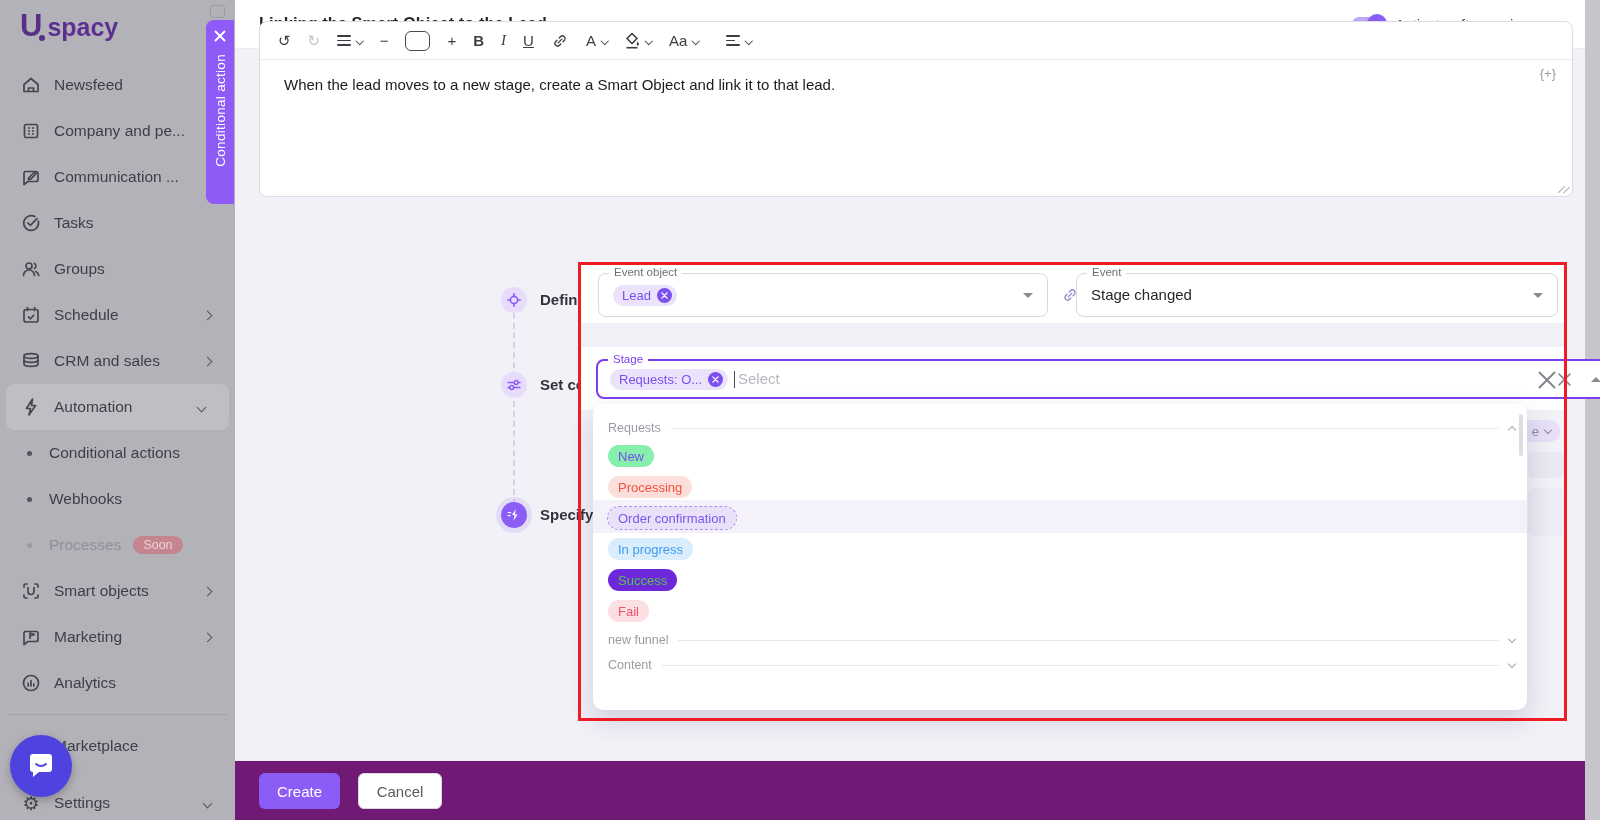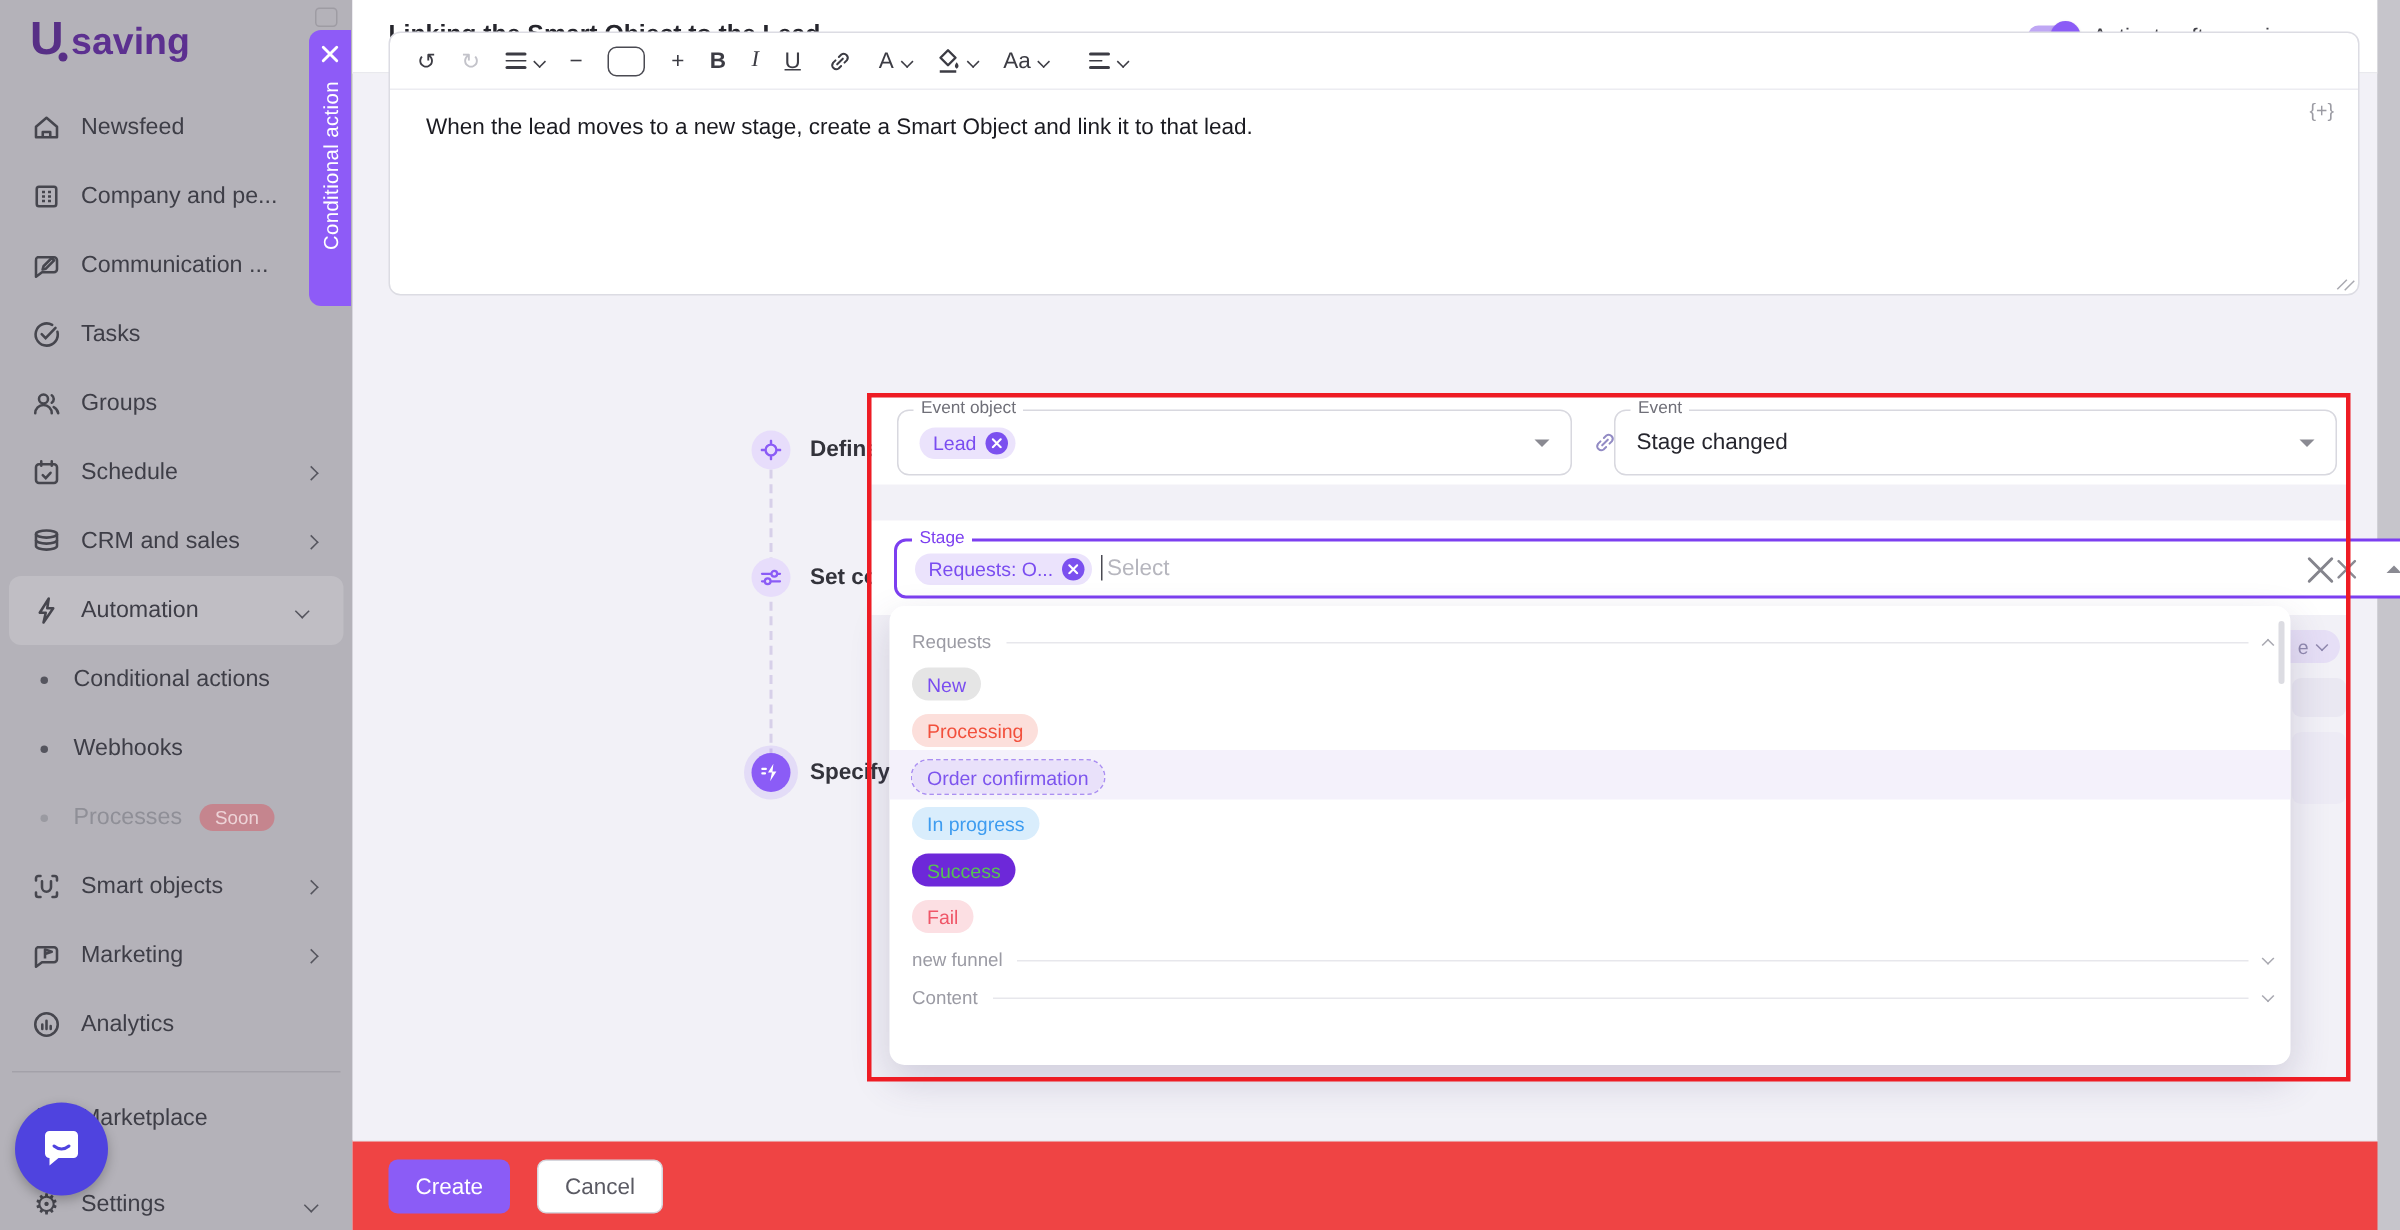--- a/index.html
+++ b/index.html
@@ -81,48 +81,48 @@
   .stage-field .flabel { color:#7c3ff0; }
   .placeholder { color:#b6b6be; font-size:15px; }
   .caret { display:inline-block; width:1px; height:17px; background:#4a4a52; margin:0 3px 0 10px; vertical-align:middle; }
 
   
   .ddp { position:absolute; left:358px; top:404px; width:934px; height:306px; background:#fff; border-radius:10px; box-shadow:0 10px 26px rgba(70,60,110,.20); z-index:5; overflow:hidden; }
   .grow { position:absolute; left:15px; right:12px; height:20px; display:flex; align-items:center; gap:10px; color:#9b9ba4; font-size:12.5px; }
   .grow .line { flex:1; border-top:1px solid #e7e7ec; }
   .grow .chev { border-color:#a8a8b0; border-width:1.4px; width:6px; height:6px; }
   .opt { position:absolute; left:15px; height:22px; display:flex; align-items:center; padding:0 10px; border-radius:11px; font-size:13px; white-space:nowrap; }
-  .c-purple { background:#e5e5e5; color:#7a4df0; }
+  .c-purple { background:#86efac; color:#7a4df0; }
   .c-purple-sel { background:#e9e1fa; color:#7d55ee; outline:1px dashed #ab8ff2; }
   .c-red { background:#fcdfdb; color:#f2503c; }
   .c-blue { background:#d9edfc; color:#3e9cf0; }
   .c-green { background:#6d28d9; color:#57c153; }
   .c-pink { background:#fcdfe3; color:#ef5668; }
   .selband { position:absolute; left:0; top:96px; width:934px; height:33px; background:#f4f1fb; }
   .ddscroll { position:absolute; right:4px; top:10px; width:4px; height:42px; border-radius:2px; background:#dcdce2; }
 
   .remnant { position:absolute; z-index:2; }
 
   
-  .pfoot { position:absolute; left:0; top:760px; width:1352px; height:60px; background:#ef4444; border-top:1px solid #eaeaef;padding-left:18px; }
+  .pfoot { position:absolute; left:0; top:760px; width:1352px; height:60px; background:#701a75; border-top:1px solid #eaeaef;padding-left:18px; }
   .btn-create { position:absolute; left:24px; top:12px; width:81px; height:36px; background:#8b5cf6; border:0; border-radius:6px; color:#fff; font-size:15px; font-family:inherit; }
   .btn-cancel { position:absolute; left:123px; top:12px; width:84px; height:36px; background:#fff; border:1px solid #d6d6dd; border-radius:6px; color:#5a5a63; font-size:15px; font-family:inherit; }
 
   svg { display:block; }
 </style>
 </head>
 <body>
 
 <div id="app">
 
   <aside class="sidebar">
     <div class="logo">
       <span class="logo-u">U</span>
       <span class="logo-dot"></span>
-      <span class="logo-text">saving</span>
+      <span class="logo-text">spacy</span>
     </div>
     <div class="collapse-ic"></div>
 
     <nav class="nav">
       <div class="nav-item">
         <span class="ic">
             <svg width="22" height="22" viewBox="0 0 22 22" fill="none" stroke="#46464e" stroke-width="1.7" stroke-linejoin="round">
               <path d="M4 10.5 L11 4.5 L18 10.5 V17.5 H4 Z"></path>
               <path d="M8.5 17.5 v-3.5 h5 v3.5"></path>
             </svg>

